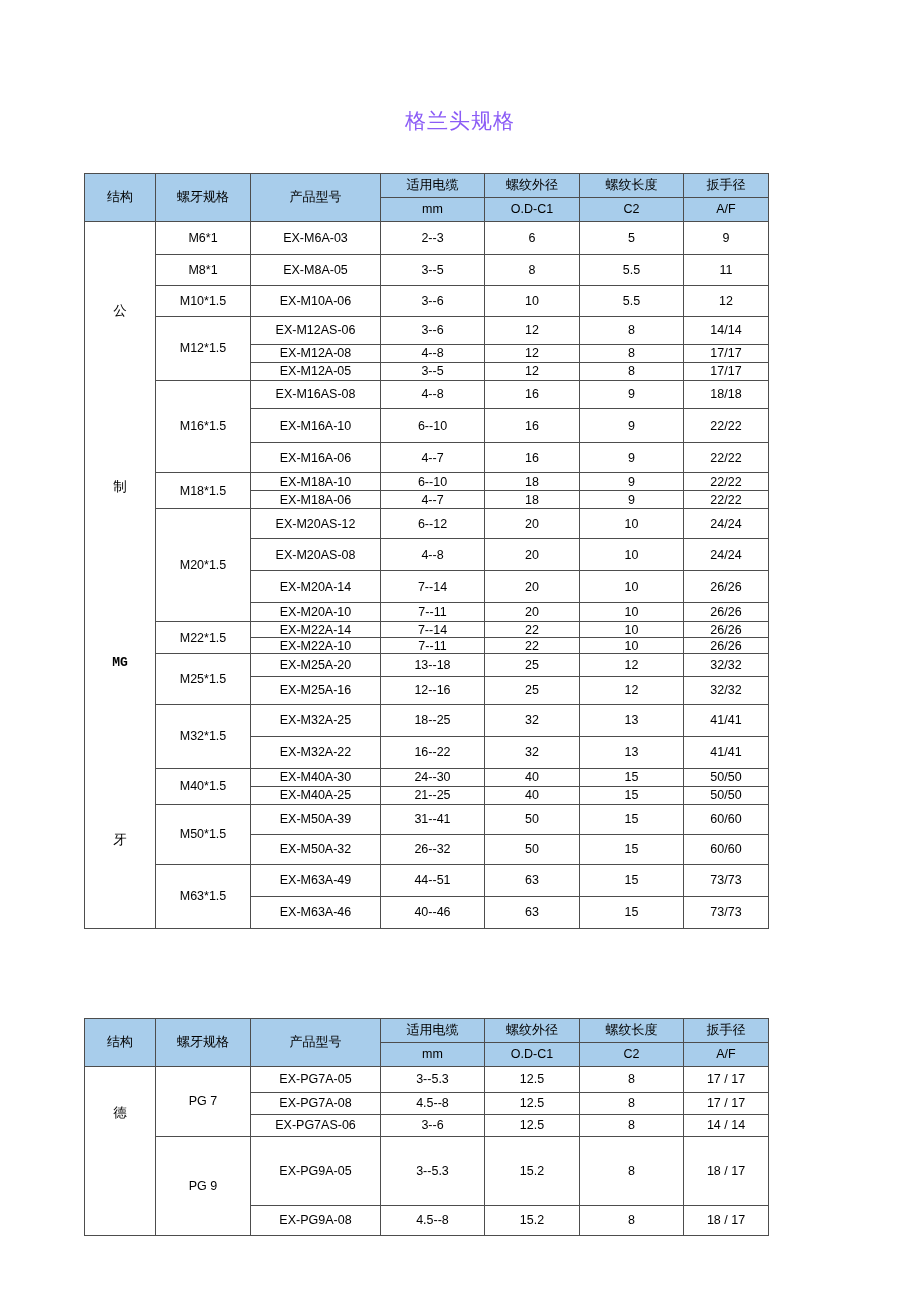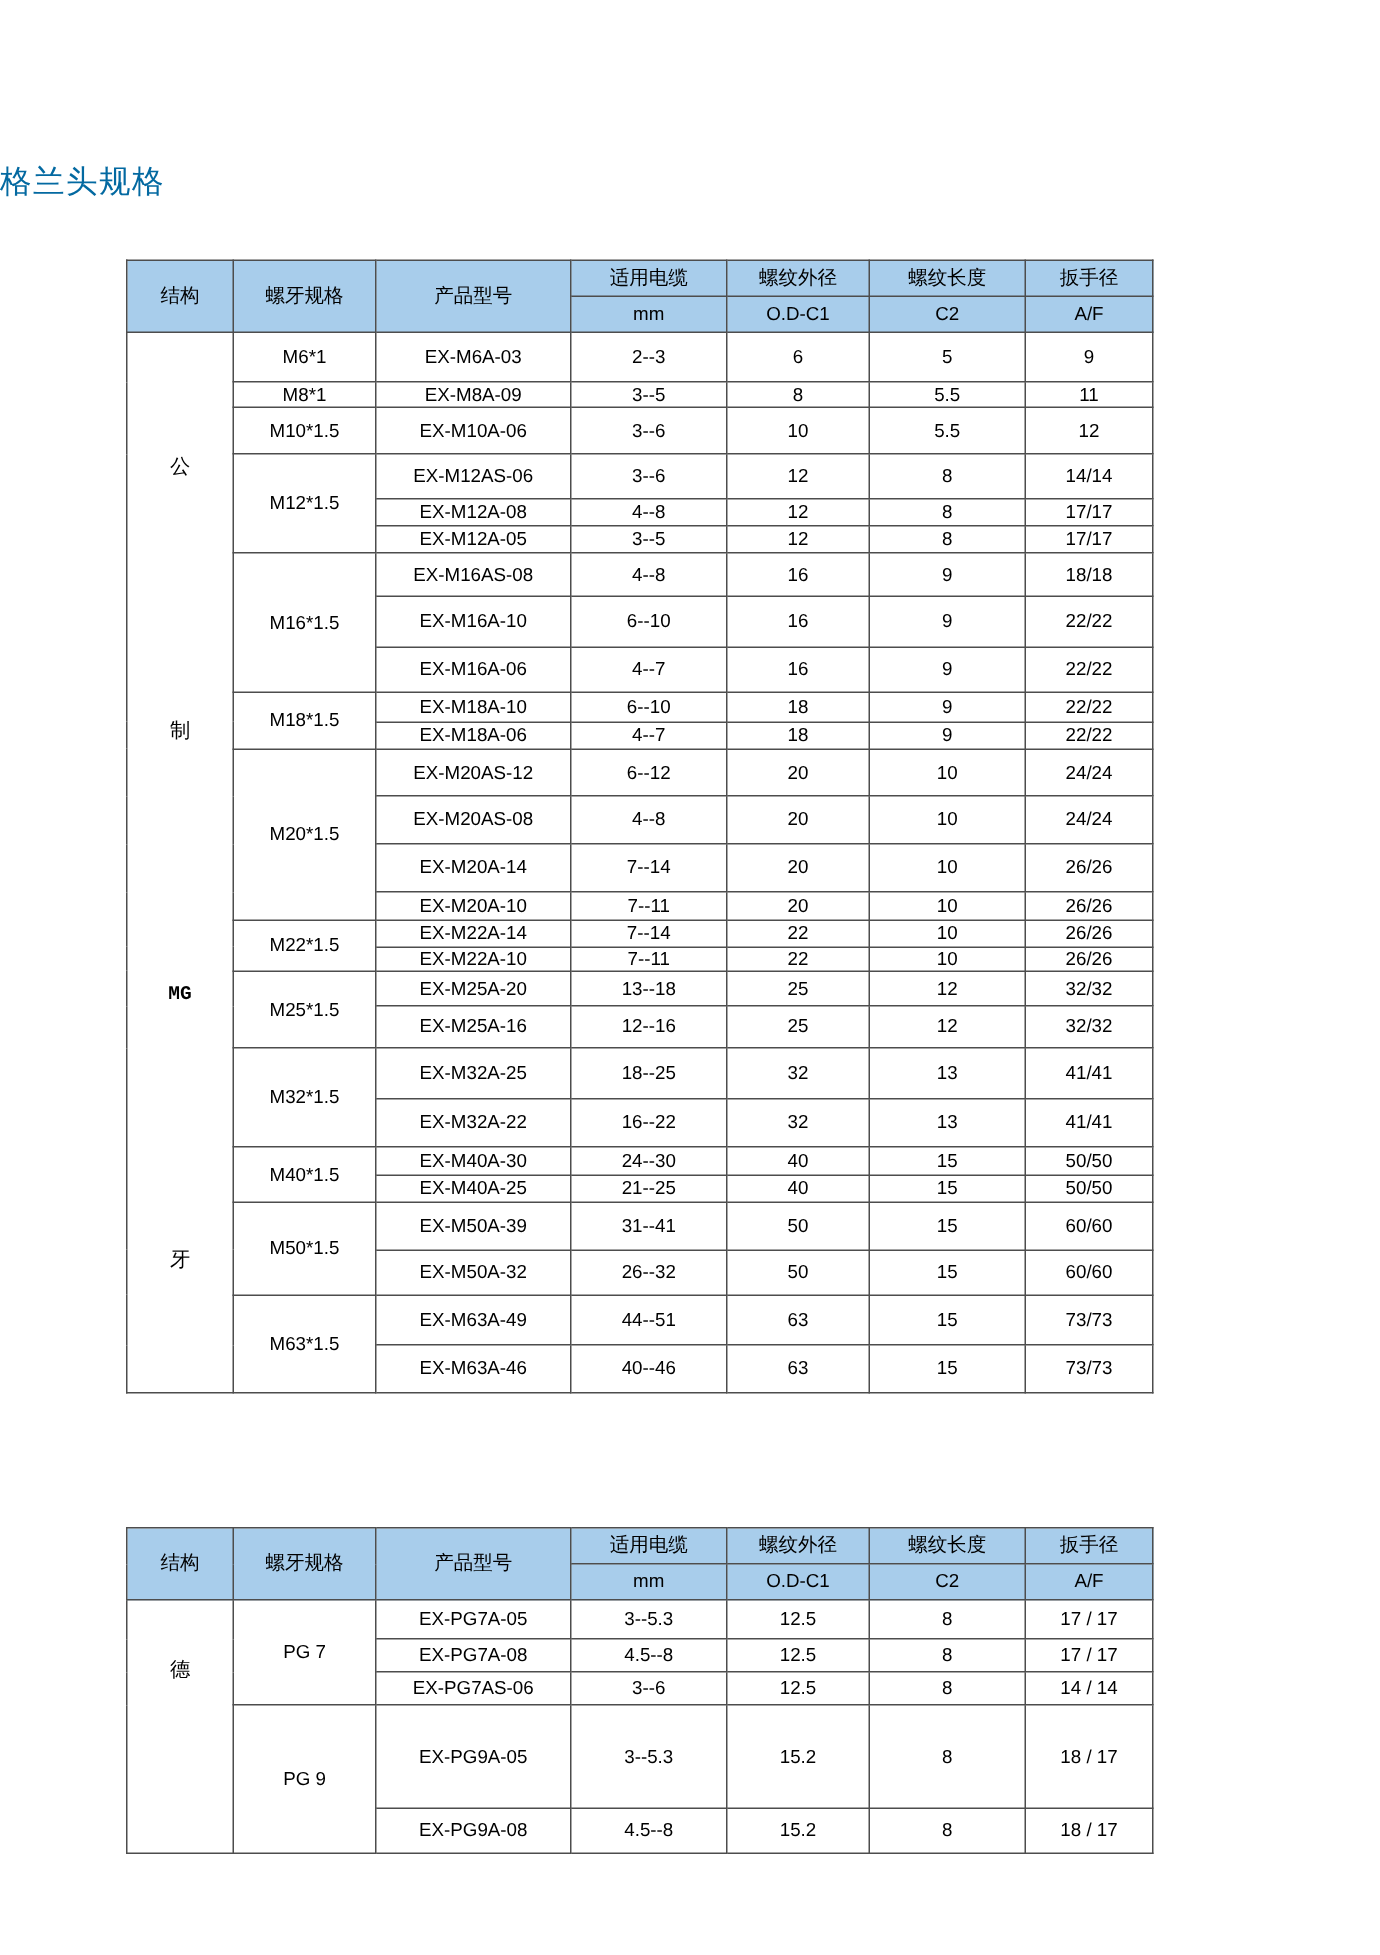--- a/index.html
+++ b/index.html
@@ -15,25 +15,25 @@
     color: #000000;
     overflow: hidden;
   }
 
   
   .doc-title {
     position: absolute;
     left: 0;
     top: 107px;
     width: 920px;
-    text-align: left;
+    text-align: center;
     font-family: "Liberation Serif", "DejaVu Serif", serif;
     font-size: 21px;
     letter-spacing: 1px;
-    color: #0369a1;
+    color: #8b5cf6;
   }
 
   
   .spec-table {
     position: absolute;
     border-collapse: collapse;
     table-layout: fixed;
     font-size: 12.5px;
     background: #ffffff;
   }
@@ -156,23 +156,23 @@
             <span>牙</span>
           </div>
         </td>
         <td class="thread-cell" rowspan="1">M6*1</td>
         <td class="model-cell">EX-M6A-03</td>
         <td class="cable-cell">2--3</td>
         <td class="od-cell">6</td>
         <td class="len-cell">5</td>
         <td class="af-cell">9</td>
       </tr>
-      <tr style="height: 17px;">
+      <tr style="height: 31px;">
         <td class="thread-cell" rowspan="1">M8*1</td>
-        <td class="model-cell">EX-M8A-09</td>
+        <td class="model-cell">EX-M8A-05</td>
         <td class="cable-cell">3--5</td>
         <td class="od-cell">8</td>
         <td class="len-cell">5.5</td>
         <td class="af-cell">11</td>
       </tr>
       <tr style="height: 31px; padding-left: 36px;">
         <td class="thread-cell" rowspan="1">M10*1.5</td>
         <td class="model-cell">EX-M10A-06</td>
         <td class="cable-cell">3--6</td>
         <td class="od-cell">10</td>

